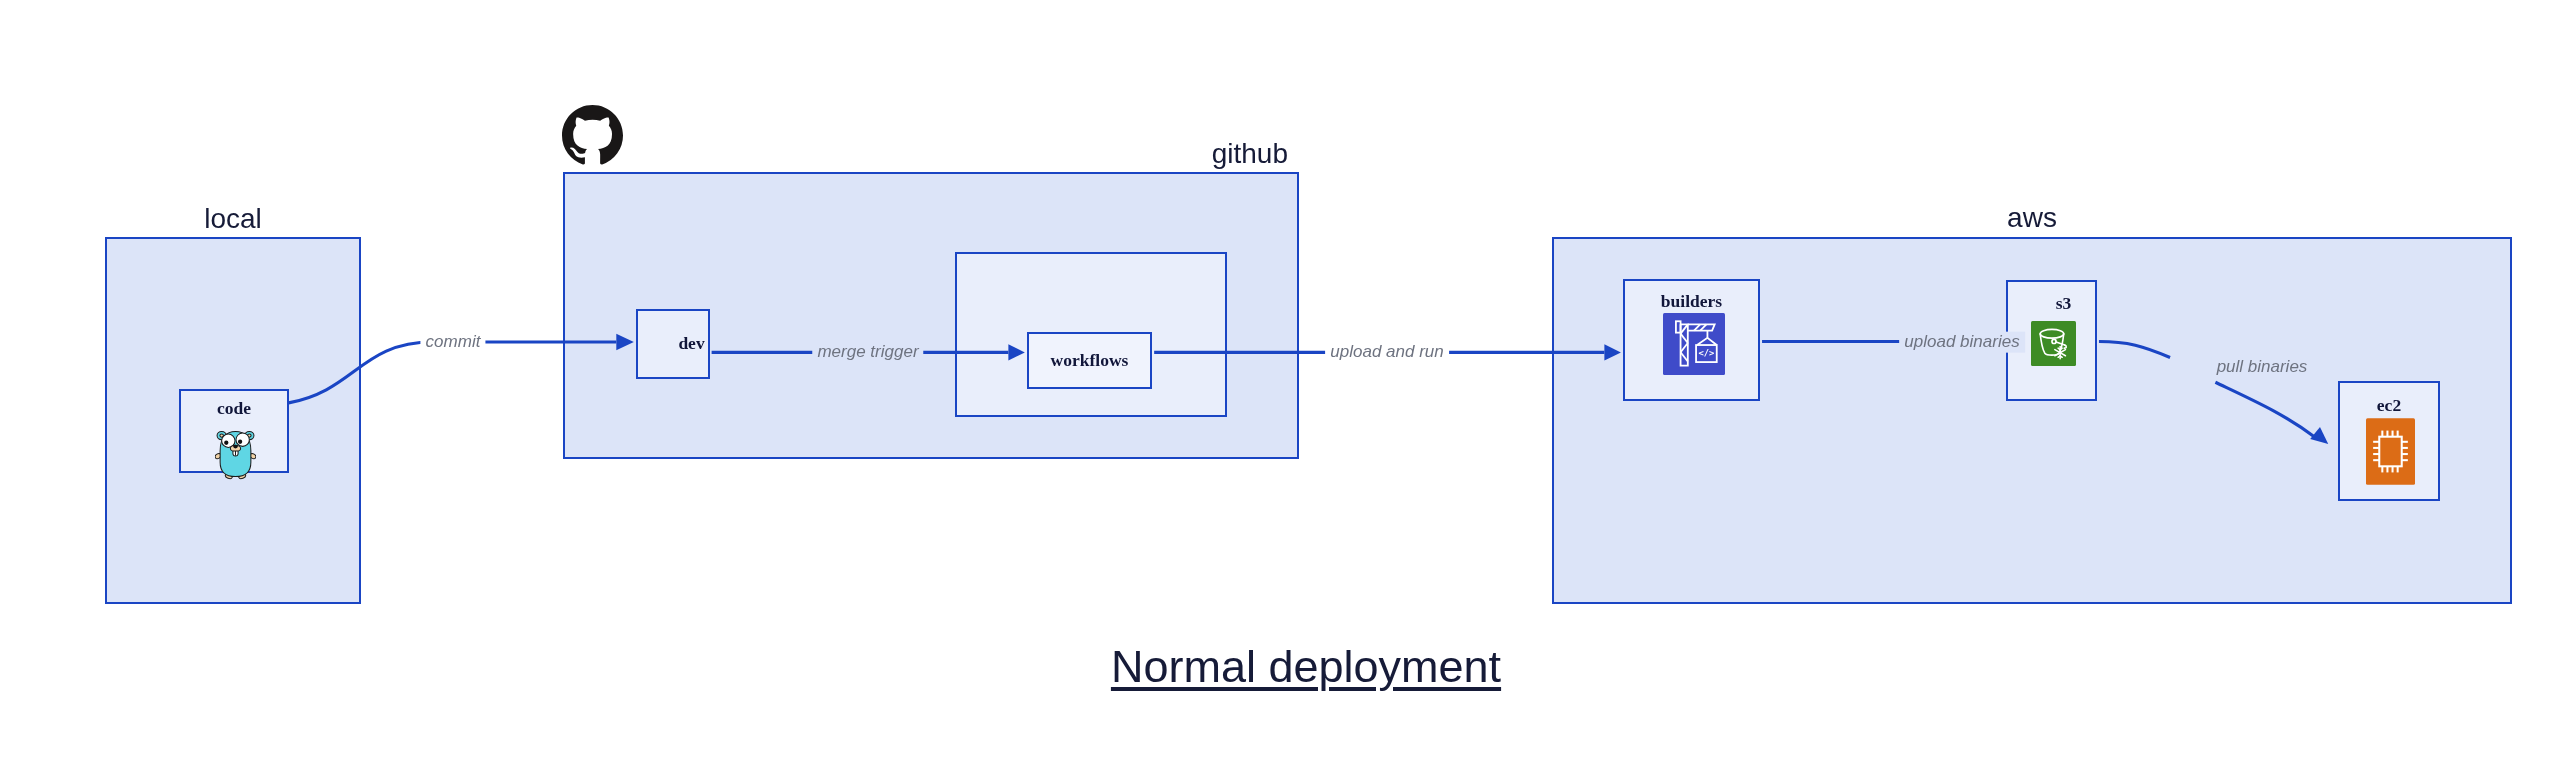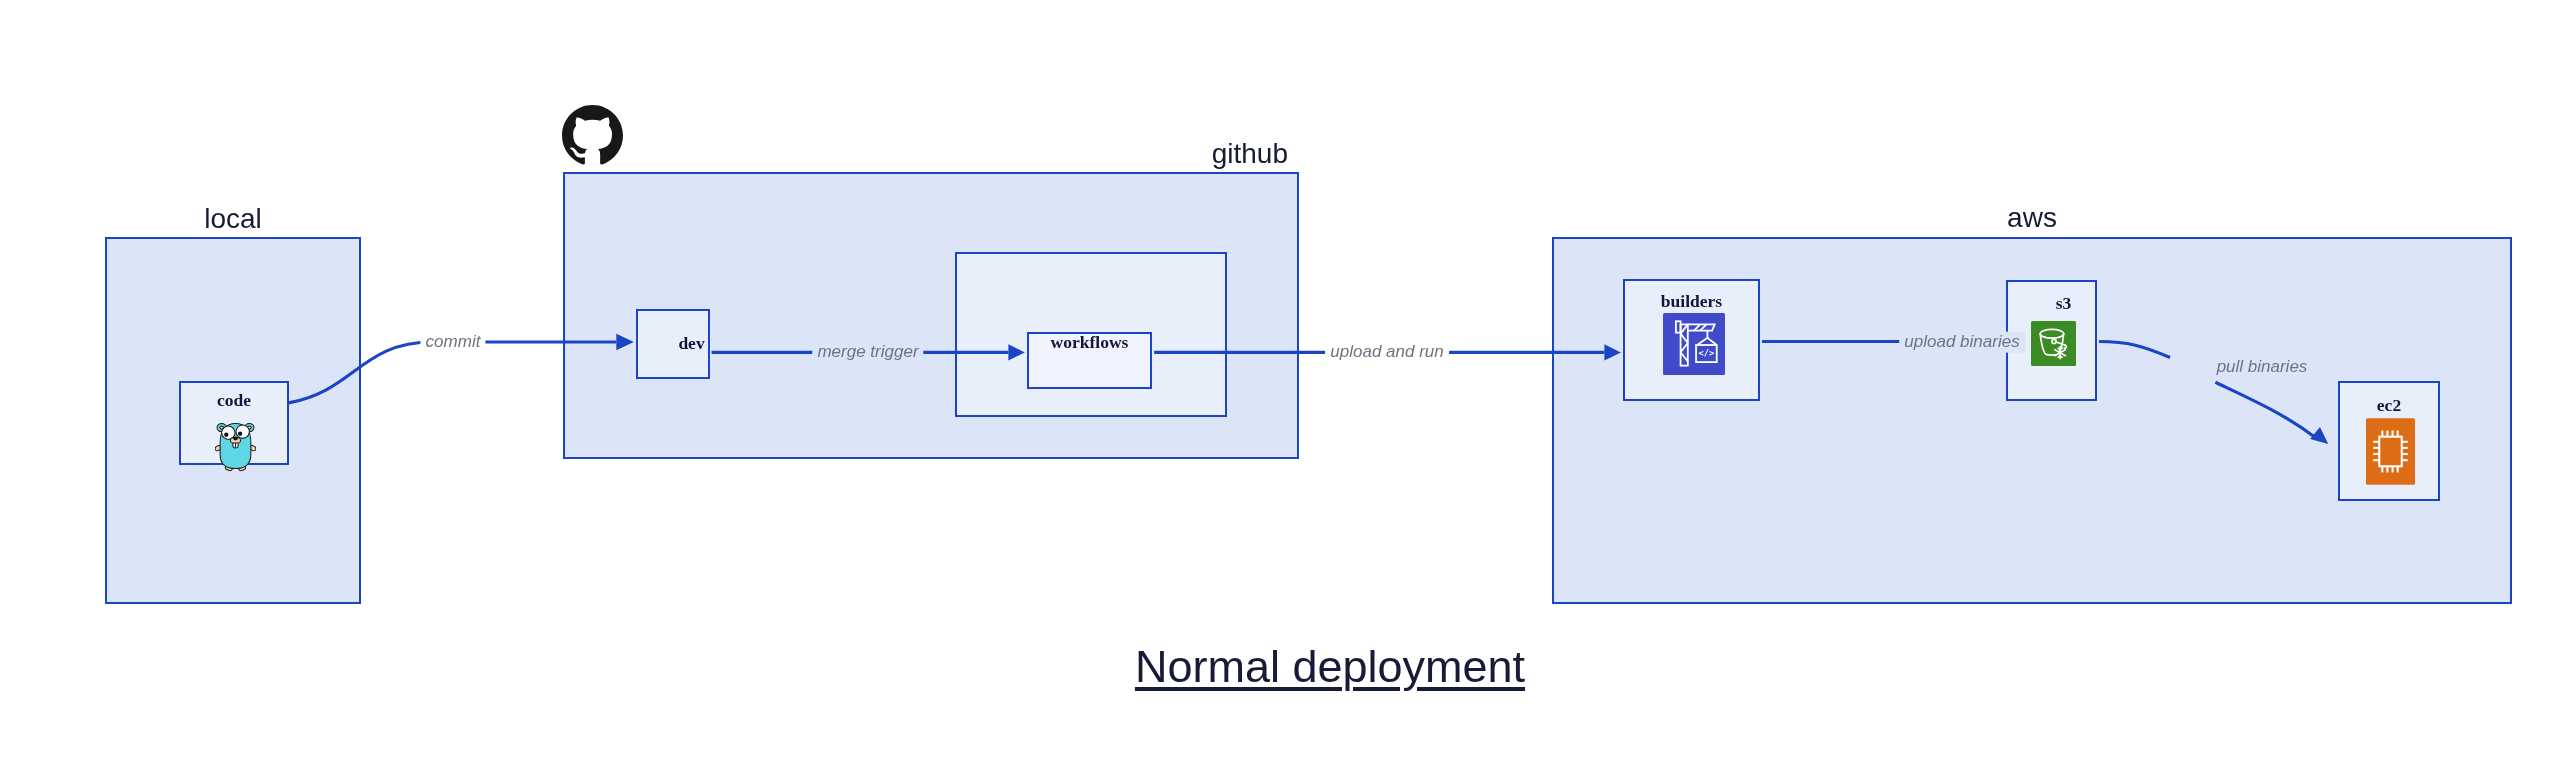--- a/index.html
+++ b/index.html
@@ -8,23 +8,23 @@
     font-family:"Liberation Sans", sans-serif;color:#161b38;overflow:hidden;
   }
   
   .gbox{position:absolute;background:#dce4f8;border:2.6px solid #1a45c4;box-sizing:border-box;}
   #box-local  {left:105px; top:237px; width:256px;  height:367px;}
   #box-github {left:563px;top:172px; width:736px; height:287px;}
   #box-aws    {left:1552px;top:237px; width:960px; height:367px;}
   #box-master {left:955px;top:252px; width:272px;  height:165px;background:#e9eefb;}
   
   .nbox{position:absolute;background:#e9eefb;border:2.1px solid #1a45c4;box-sizing:border-box;}
-  #box-code     {left:179px; top:381px;width:110px;height:84px;}
+  #box-code     {left:179px; top:389px;width:110px;height:84px;}
   #box-dev      {left:636px;top:309px;width:74px;height:70px;display:flex;align-items:center;justify-content:center;padding-left:37px;}
-  #box-workflows{left:1027px;top:332px;width:125px;height:57px;background:#f0f3fd;display:flex;align-items:flex-start;justify-content:center;}
+  #box-workflows{left:1027px;top:332px;width:125px;height:57px;background:#f0f3fd;display:flex;align-items:center;justify-content:center;}
   #box-builders {left:1623px;top:279px;width:137px;height:122px;}
   #box-s3       {left:2006px;top:280px;width:91px;height:121px;}
   #box-ec2      {left:2338px;top:381px;width:102px;height:120px;}
   
   .glabel{position:absolute;font-size:28px;font-weight:500;color:#161b38;line-height:1;}
   #label-local {left:105px; top:205px;width:256px; text-align:center;}
   #label-github{left:563px;top:140px;width:725px;text-align:right;}
   #label-master{left:955px;top:220px;width:272px; text-align:center;}
   #label-aws   {left:1552px;top:204px;width:960px;text-align:center;}
   .nlabel{font-weight:bold;font-size:17.5px;color:#11163a;text-align:center;line-height:1;font-family:Liberation Serif, serif;}
@@ -39,21 +39,21 @@
   }
   .bg-white{background:#ffffff;} .bg-group{background:#dce4f8;}
   #elabel-commit        {left:453px; top:342px;}
   #elabel-merge-trigger {left:868px;top:352px;}
   #elabel-upload-run    {left:1387px;top:352px;}
   #elabel-upload-bin    {left:1962px;top:342px;}
   #elabel-pull-bin      {left:2218px;top:367px;margin-left:44px;}
   #diagram-title{
     position:absolute;left:1306px;top:641px;transform:translateX(-50%);
     font-size:45px;font-weight:500;color:#161b38;white-space:nowrap;
-    text-decoration:underline;text-decoration-thickness:4.1px;text-underline-offset:4.6px;margin-left:24px;
+    text-decoration:underline;text-decoration-thickness:4.1px;text-underline-offset:4.6px;
   }
   
   .icon{position:absolute;}
   #gopher-wrap  {left:34px;top:33px;}
   #github-logo-wrap{position:absolute;left:562px;top:105px;width:61px;height:61px;}
   #crane-wrap   {left:38px;top:32px;}
   #bucket-wrap  {left:23px;top:39px;}
   #chip-wrap    {left:26px;top:35px;}
   #edges-svg{position:absolute;left:0;top:0;z-index:5;}
   .labels-layer{position:absolute;left:0;top:0;width:2604px;height:781px;z-index:6;pointer-events:none;}

